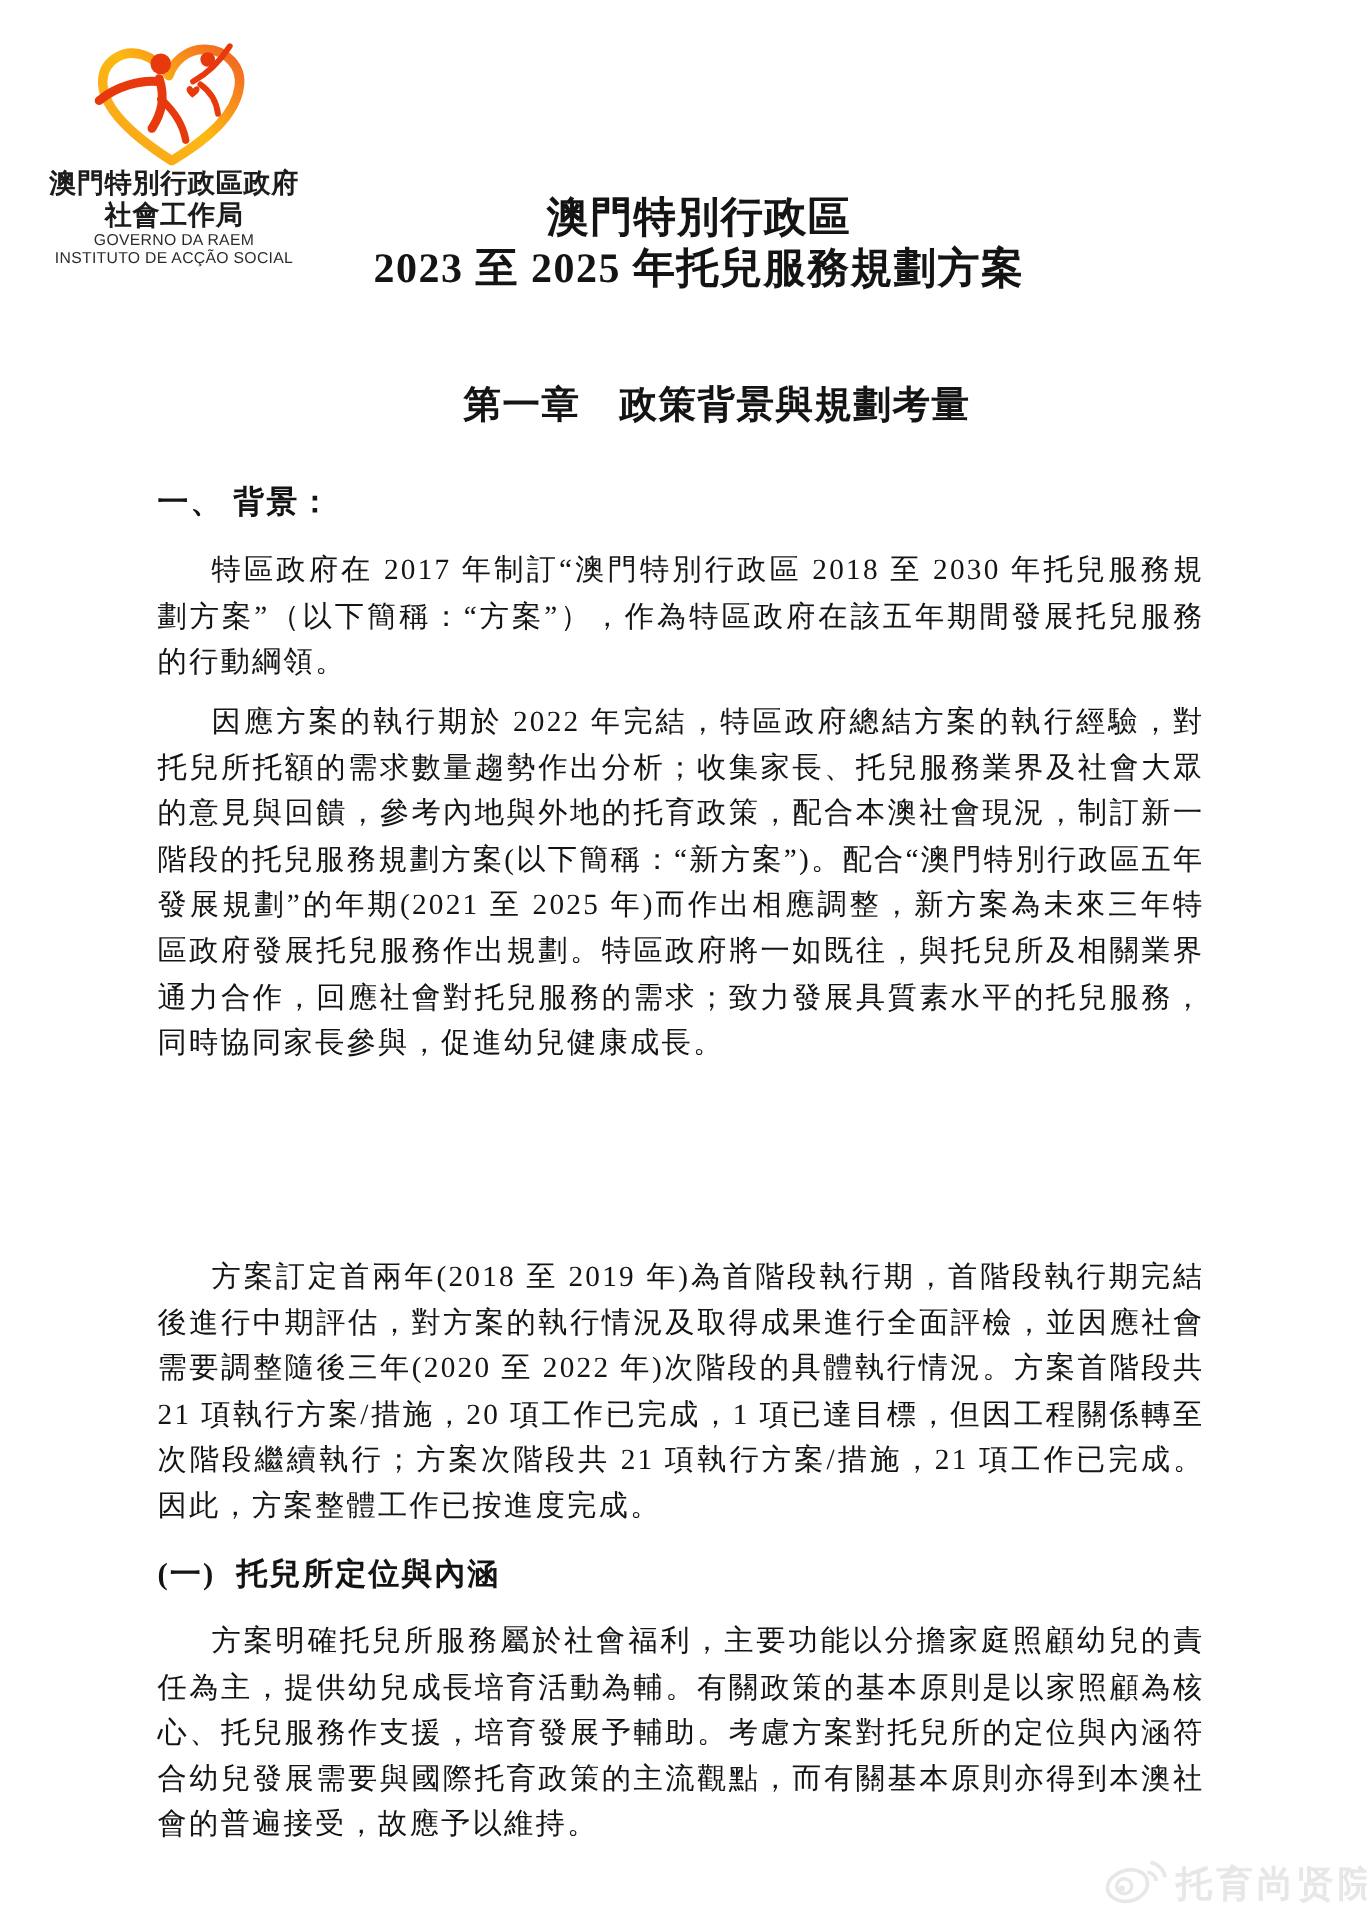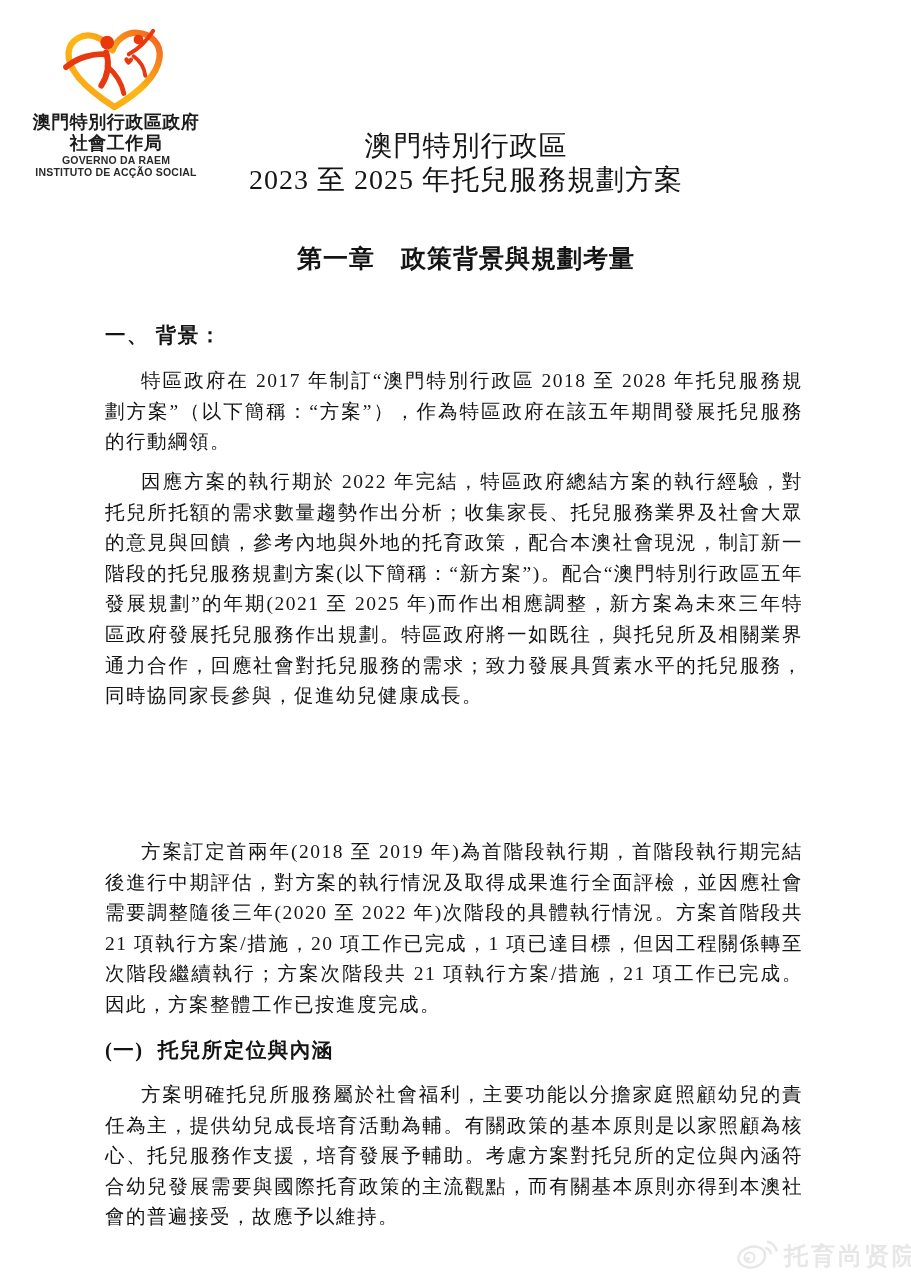--- a/index.html
+++ b/index.html
@@ -17,30 +17,30 @@
 
   
   .org-logo-svg { position: absolute; left: 56px; top: 24px; }
   .org-names {
     position: absolute; left: 14px; top: 112px; width: 204px;
     text-align: center;
     font-family: "Liberation Sans", "DejaVu Sans", sans-serif;
     color: #1c1c1c;
   }
   .org-zh { font-size: 18px; font-weight: bold; line-height: 21px; letter-spacing: 0.5px; }
-  .org-pt { font-size: 10.5px; font-weight: bold; line-height: 12px; letter-spacing: 0.2px; color: #2a2a2a; }
+  .org-pt { font-size: 10.5px; font-weight: normal; line-height: 12px; letter-spacing: 0.2px; color: #2a2a2a; }
 
   
   .doc-title {
     position: absolute; left: 117px; top: 129px; width: 698px;
-    text-align: center; font-weight: normal;
+    text-align: center; font-weight: bold;
     font-size: 28px; line-height: 34px; letter-spacing: 1px;
   }
   .chapter {
-    position: absolute; left: 117px; top: 243px; width: 698px; margin: 0;
+    position: absolute; left: 117px; top: 243px; width: 698px; margin: 12px;
     text-align: center; font-weight: bold;
     font-size: 25px; line-height: 32px; letter-spacing: 1px;
   }
 
   
   .sec-h {
     position: absolute; left: 105px; width: 698px; margin: 0;
     font-size: 20.5px; font-weight: bold; line-height: 30px; letter-spacing: 1.5px;
   }
   .sub-h {
@@ -120,21 +120,21 @@
   </div>
 
   <div class="doc-title">
     <div>澳門特別行政區</div>
     <div>2023 至 2025 年托兒服務規劃方案</div>
   </div>
 
   <h2 class="chapter">第一章　政策背景與規劃考量</h2>
 
   <h3 class="sec-h h1">一、 背景：</h3>
-  <p class="body-p p1">特區政府在 2017 年制訂“澳門特別行政區 2018 至 2028 年托兒服務規劃方案”（以下簡稱：“方案”），作為特區政府在該五年期間發展托兒服務的行動綱領。</p>
+  <p class="body-p p1">特區政府在 2017 年制訂“澳門特別行政區 2018 至 2030 年托兒服務規劃方案”（以下簡稱：“方案”），作為特區政府在該五年期間發展托兒服務的行動綱領。</p>
   <p class="body-p p2">因應方案的執行期於 2022 年完結，特區政府總結方案的執行經驗，對托兒所托額的需求數量趨勢作出分析；收集家長、托兒服務業界及社會大眾的意見與回饋，參考內地與外地的托育政策，配合本澳社會現況，制訂新一階段的托兒服務規劃方案(以下簡稱：“新方案”)。配合“澳門特別行政區五年發展規劃”的年期(2021 至 2025 年)而作出相應調整，新方案為未來三年特區政府發展托兒服務作出規劃。特區政府將一如既往，與托兒所及相關業界通力合作，回應社會對托兒服務的需求；致力發展具質素水平的托兒服務，同時協同家長參與，促進幼兒健康成長。</p>
 
   <p class="body-p p3">方案訂定首兩年(2018 至 2019 年)為首階段執行期，首階段執行期完結後進行中期評估，對方案的執行情況及取得成果進行全面評檢，並因應社會需要調整隨後三年(2020 至 2022 年)次階段的具體執行情況。方案首階段共 21 項執行方案/措施，20 項工作已完成，1 項已達目標，但因工程關係轉至次階段繼續執行；方案次階段共 21 項執行方案/措施，21 項工作已完成。因此，方案整體工作已按進度完成。</p>
 
   <div class="sub-h h3">
     <span>(一)</span>
     <span class="sub-title">托兒所定位與內涵</span>
   </div>
   <p class="body-p p4">方案明確托兒所服務屬於社會福利，主要功能以分擔家庭照顧幼兒的責任為主，提供幼兒成長培育活動為輔。有關政策的基本原則是以家照顧為核心、托兒服務作支援，培育發展予輔助。考慮方案對托兒所的定位與內涵符合幼兒發展需要與國際托育政策的主流觀點，而有關基本原則亦得到本澳社會的普遍接受，故應予以維持。</p>
 

